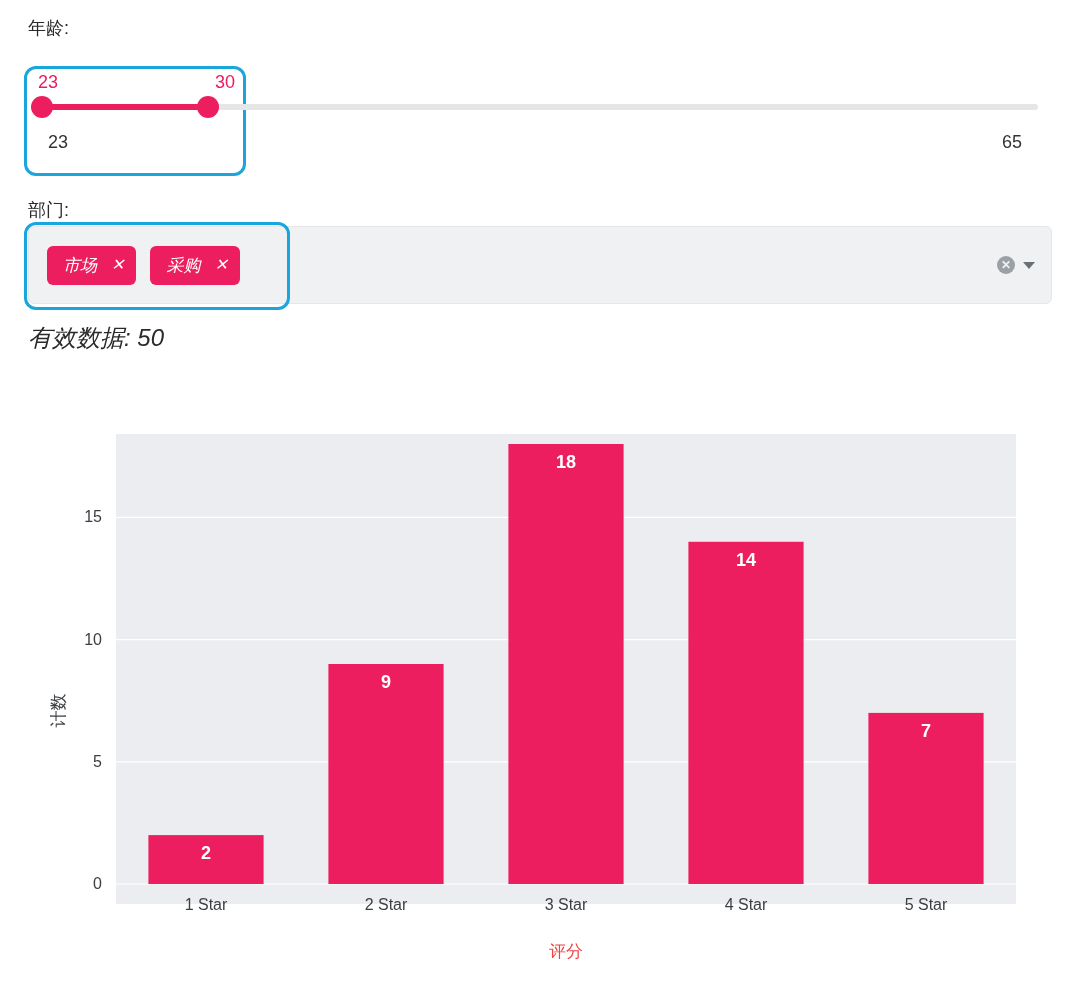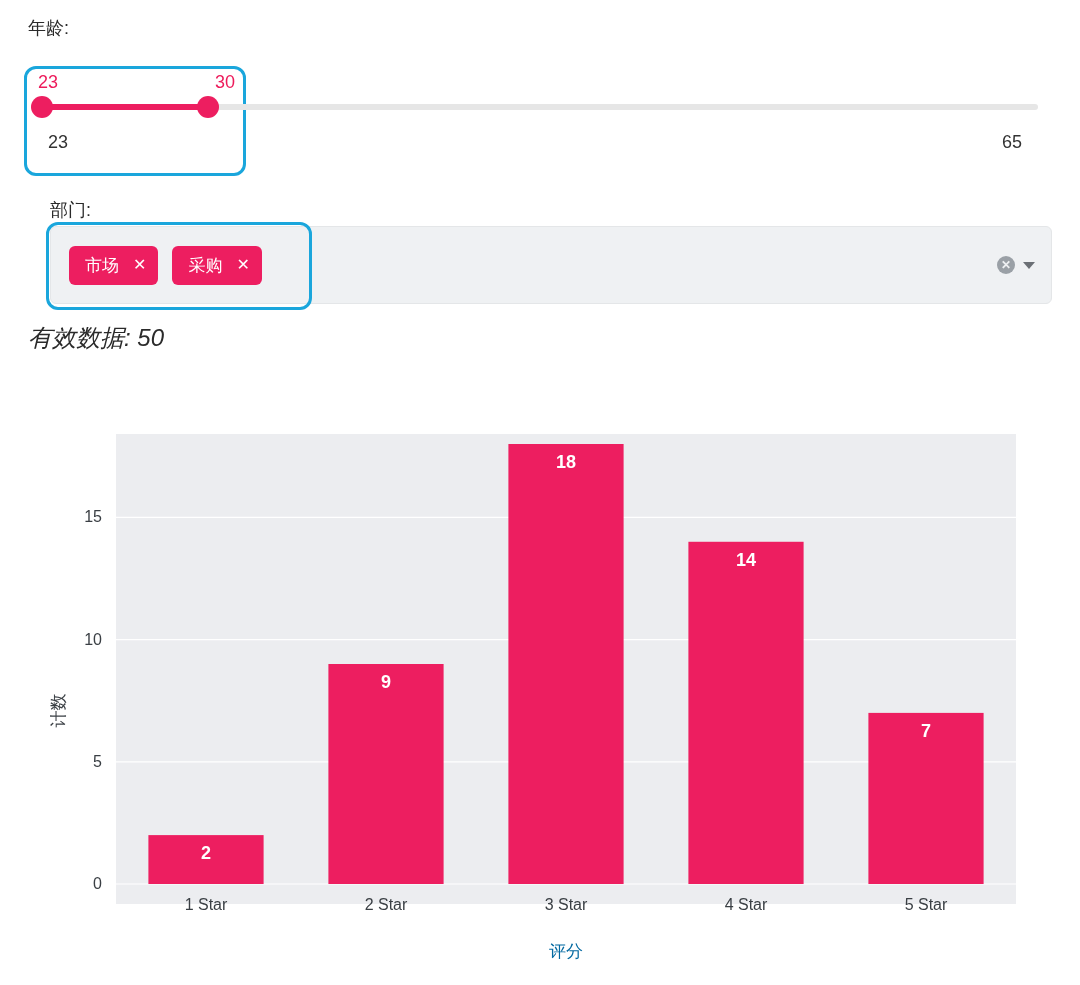--- a/index.html
+++ b/index.html
@@ -41,41 +41,41 @@
     border-radius: 50%; background: #ed1e60; transform: translateX(-50%);
   }
   .scale {
     position: absolute; top: 88px; left: 14px; right: 14px;
     font-size: 18px; color: #333;
   }
   .scale .min { position: absolute; left: 6px; }
   .scale .max { position: absolute; right: 16px; }
 
   
-  .dept-block { margin-top: 44px; position: relative; margin-left: 22px; }
+  .dept-block { margin-top: 44px; position: relative; }
   .hilite-select {
     position: absolute;
     left: -4px; top: 24px;
     width: 266px; height: 88px;
     border: 3px solid #1aa6dc;
     border-radius: 12px;
     pointer-events: none;
     z-index: 2;
   }
   .multiselect {
     margin-top: 4px;
     background: #eff1f3;
     border: 1px solid #e4e6e8;
     border-radius: 6px;
     min-height: 78px;
     display: flex; align-items: center;
     padding: 0 14px;
     position: relative;
   }
-  .chips { display: flex; gap: 14px; padding: 18px 4px; }
+  .chips { display: flex; gap: 14px; padding: 18px 4px; font-style: italic; }
   .chip {
     background: #ed1e60;
     color: #fff;
     border-radius: 6px;
     padding: 8px 12px 8px 16px;
     display: flex; align-items: center; gap: 14px;
     font-size: 17px;
   }
   .chip .x {
     font-size: 16px; line-height: 1; cursor: pointer;
@@ -115,21 +115,21 @@
     position: relative;
     margin-left: 54px;
     width: 900px; height: 470px;
     background: #ecedf0;
   }
   .grid line { stroke: #fff; stroke-width: 1.2; }
   .ytick text { fill: #3a3f44; font-size: 16px; }
   .bars rect { fill: #ed1e60; }
   .bar-label { fill: #fff; font-size: 18px; font-weight: 600; text-anchor: middle; }
   .xticks text { fill: #3a3f44; font-size: 16px; text-anchor: middle; }
-  .xlab { text-align: center; font-size: 17px; color: #0369a1; margin-top: 36px; margin-left: 54px; width: 900px; }
+  .xlab { text-align: center; font-size: 17px; color: #ef4444; margin-top: 36px; margin-left: 54px; width: 900px; }
 </style>
 </head>
 <body>
 
 <div>
   <div class="label">年龄:</div>
   <div class="slider-wrap">
     <div class="hilite-slider"></div>
     <div class="tooltips">
       <span class="tt-low">23</span>

